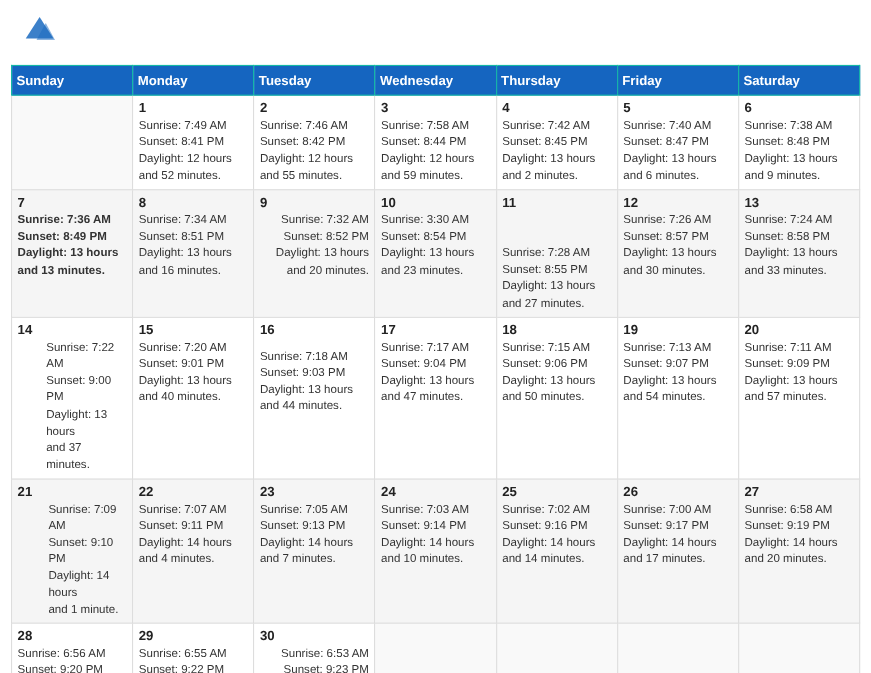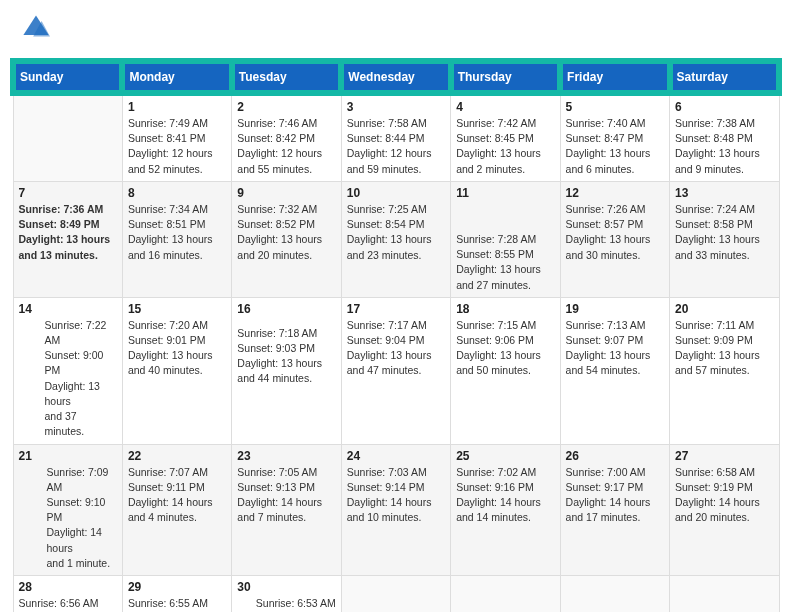--- a/index.html
+++ b/index.html
@@ -52,21 +52,21 @@
       border-collapse: collapse;
       font-size: 11px;
     }
     .calendar th {
       background: #1565c0;
       color: #fff;
       padding: 6px 4px;
       text-align: left;
       font-size: 12px;
       font-weight: bold;
-      border: 6px solid #14b8a6;
+      border: 1px solid #14b8a6;
     }
     .calendar td {
       vertical-align: top;
       padding: 4px 5px;
       border: 1px solid #ddd;
       width: 14.28%;
       min-height: 70px;
       background: #fff;
     }
     .calendar tr:nth-child(even) td {
@@ -177,28 +177,28 @@
         </td>
         <td>
           <div class="day-number">8</div>
           <div class="day-info" style="white-space: pre-line;">Sunrise: 7:34 AM
 Sunset: 8:51 PM
 Daylight: 13 hours
 and 16 minutes.</div>
         </td>
         <td>
           <div class="day-number">9</div>
-          <div class="day-info" style="white-space: pre-line;">Sunrise: 7:32 AM
+          <div class="day-info" style="white-space: pre-line; text-align: right;">Sunrise: 7:32 AM
 Sunset: 8:52 PM
 Daylight: 13 hours
 and 20 minutes.</div>
         </td>
         <td>
           <div class="day-number">10</div>
-          <div class="day-info" style="white-space: pre-line;">Sunrise: 7:25 AM
+          <div class="day-info" style="white-space: pre-line;">Sunrise: 3:30 AM
 Sunset: 8:54 PM
 Daylight: 13 hours
 and 23 minutes.</div>
         </td>
         <td>
           <div class="day-number">11</div>
           <div class="day-info" style="white-space: pre-line; margin-top: 32px;">Sunrise: 7:28 AM
 Sunset: 8:55 PM
 Daylight: 13 hours
 and 27 minutes.</div>

